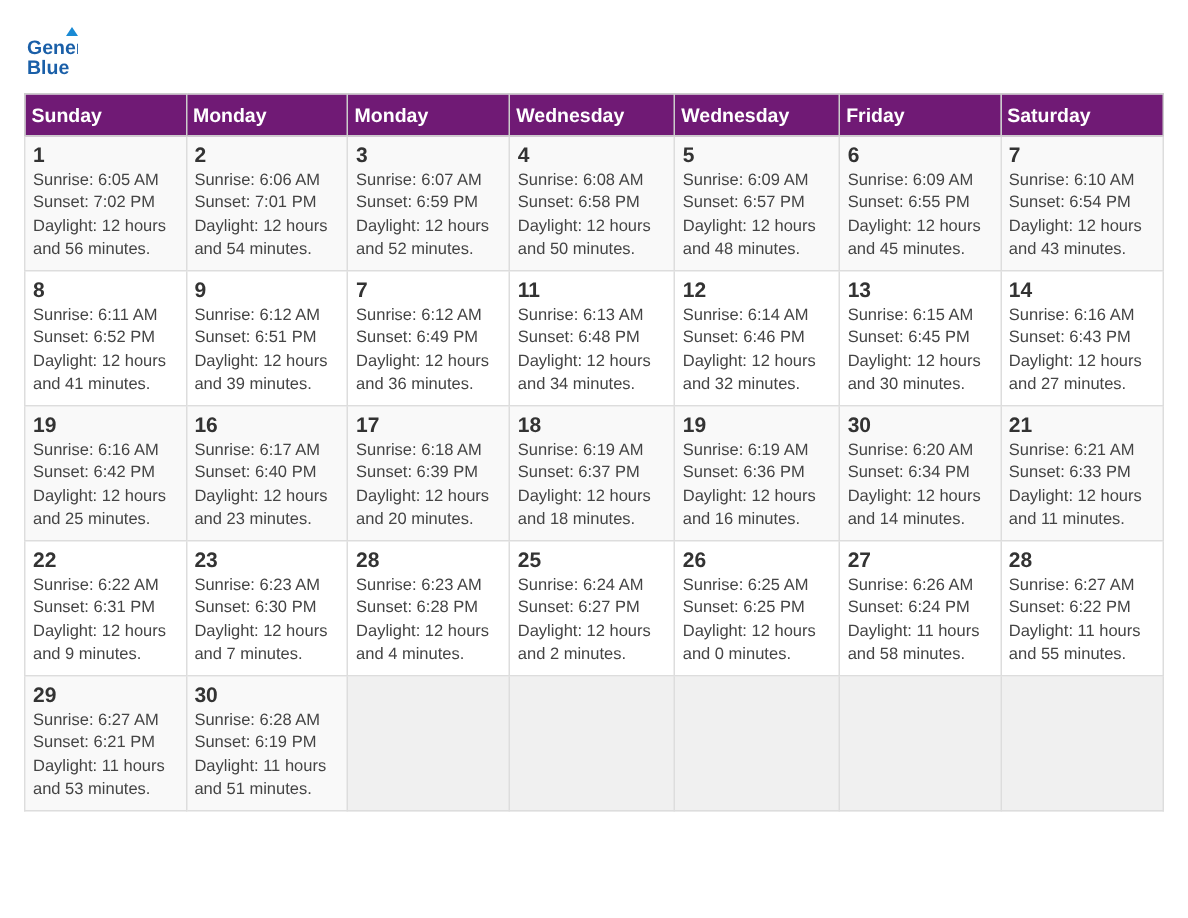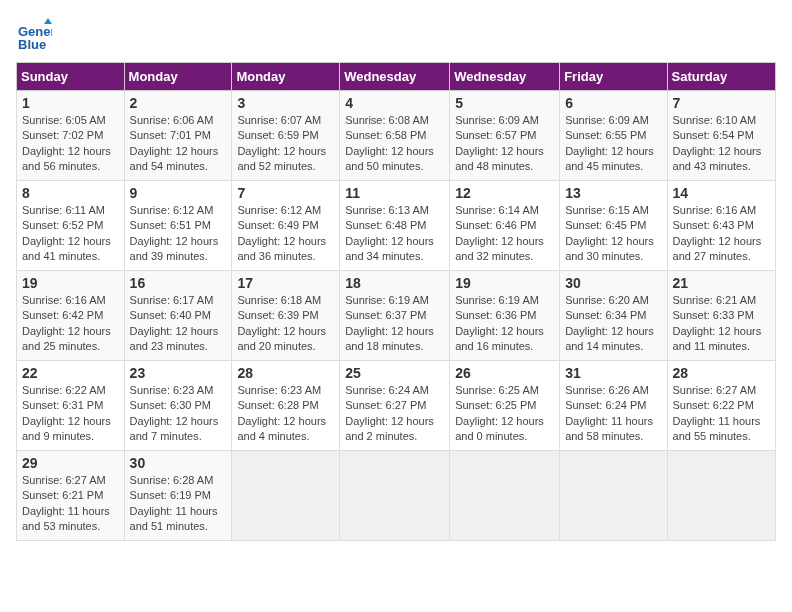--- a/index.html
+++ b/index.html
@@ -224,21 +224,21 @@
         </td>
         <td>
           <span class="day-num">25</span>
           <div class="cell-text">Sunrise: 6:24 AM<br>Sunset: 6:27 PM<br>Daylight: 12 hours and 2 minutes.</div>
         </td>
         <td>
           <span class="day-num">26</span>
           <div class="cell-text">Sunrise: 6:25 AM<br>Sunset: 6:25 PM<br>Daylight: 12 hours and 0 minutes.</div>
         </td>
         <td>
-          <span class="day-num">31</span>
+          <span class="day-num">27</span>
           <div class="cell-text">Sunrise: 6:26 AM<br>Sunset: 6:24 PM<br>Daylight: 11 hours and 58 minutes.</div>
         </td>
         <td>
           <span class="day-num">28</span>
           <div class="cell-text">Sunrise: 6:27 AM<br>Sunset: 6:22 PM<br>Daylight: 11 hours and 55 minutes.</div>
         </td>
       </tr>
       <tr>
         <td>
           <span class="day-num">29</span>

